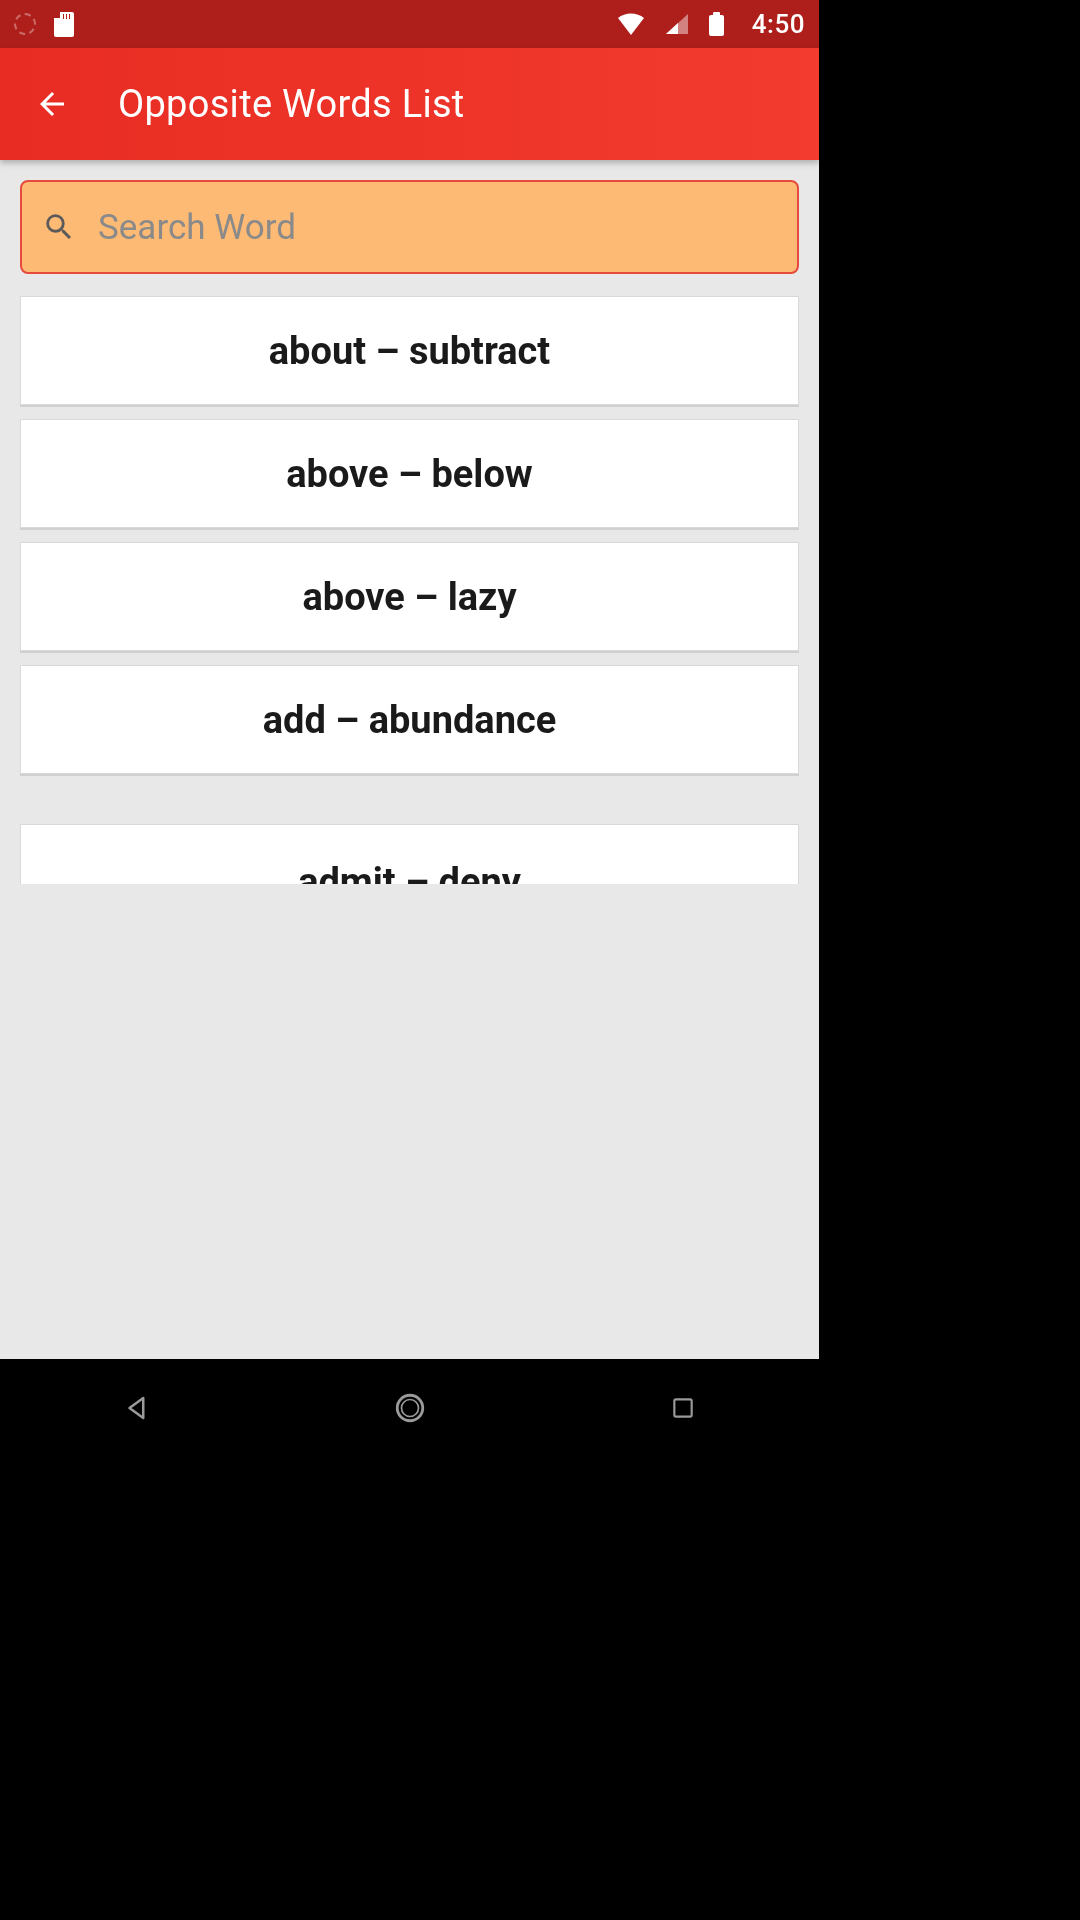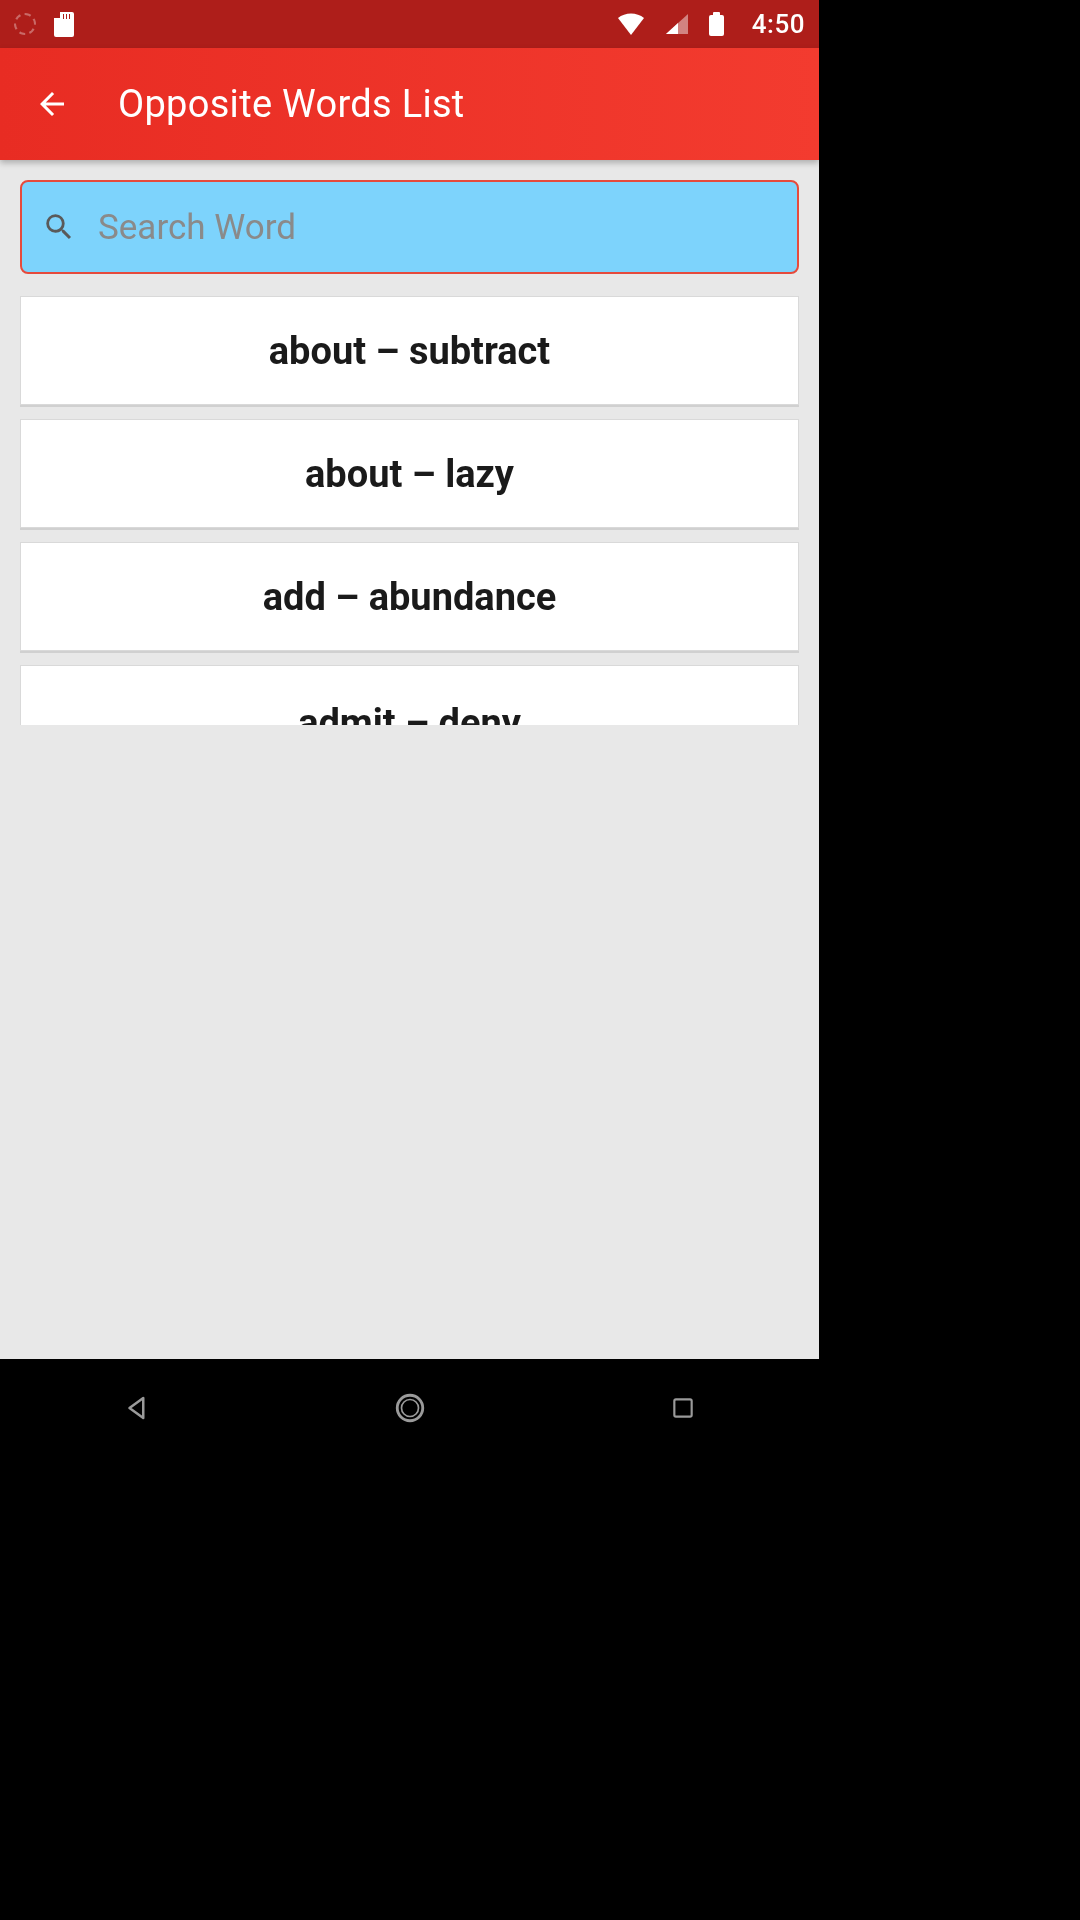--- a/index.html
+++ b/index.html
@@ -42,39 +42,39 @@
     box-shadow:0 3px 6px rgba(0,0,0,0.25);
     padding-left:16px;
   }
   .back-btn { width:72px; height:72px; display:flex; align-items:center; justify-content:center; cursor:pointer; }
   .app-title { font-size:38px; font-weight:400; margin-left:30px; letter-spacing:0.3px; }
 
   
   .content { position:absolute; top:160px; left:0; right:0; bottom:97px; padding:20px 20px 0 20px; overflow:hidden; }
 
   .search-box {
-    height:94px; border:2.5px solid #e64a3c; border-radius:8px; background:#7dd3fc;
+    height:94px; border:2.5px solid #e64a3c; border-radius:8px; background:#fdba74;
     display:flex; align-items:center; padding:0 20px; margin-bottom:22px;
   }
   .search-box svg { flex:0 0 auto; }
   .search-input {
     flex:1; border:none; background:transparent; outline:none;
     font-size:35px; color:#222; margin-left:22px;
   }
   .search-input::placeholder { color:#8a8a8a; }
 
   .word-list { display:flex; flex-direction:column; gap:14px; }
   .word-card {
     height:109px; background:#fff; border:1px solid #d9d9d9;
     box-shadow: 0 2px 0 rgba(0,0,0,0.10);
     display:flex; align-items:center; justify-content:center;
     font-size:38px; font-weight:700; color:#1a1a1a;
     cursor:pointer;
   }
-  .word-card.last { height:60px; align-items:flex-end; padding-bottom:0; overflow:hidden; border-bottom:none; box-shadow:none; }
+  .word-card.last { height:60px; align-items:flex-end; padding-bottom:0; overflow:hidden; border-bottom:none; box-shadow:none;margin-top:36px; }
   .word-card.last span { transform:translateY(20px); }
 
   
   .nav-bar {
     position:absolute; left:0; right:0; bottom:0; height:97px; background:#000;
     display:flex; align-items:center; justify-content:space-around;
   }
   .nav-btn { width:120px; height:60px; display:flex; align-items:center; justify-content:center; cursor:pointer; }
 </style>
 </head>
@@ -124,21 +124,24 @@
         <path d="M15.5 14h-.79l-.28-.27A6.471 6.471 0 0016 9.5 6.5 6.5 0 109.5 16c1.61 0 3.09-.59 4.23-1.57l.27.28v.79l5 4.99L20.49 19l-4.99-5zm-6 0C7.01 14 5 11.99 5 9.5S7.01 5 9.5 5 14 7.01 14 9.5 11.99 14 9.5 14z" fill="#5a5a5a"></path>
       </svg>
       <input class="search-input" type="text" placeholder="Search Word" style="">
     </div>
 
     <div class="word-list">
       <div class="word-card">
           <span>about – subtract</span>
         </div>
       <div class="word-card">
-          <span>about – lazy</span>
+          <span>above – below</span>
+        </div>
+      <div class="word-card">
+          <span>above – lazy</span>
         </div>
       <div class="word-card">
           <span>add – abundance</span>
         </div>
       <div class="word-card last">
           <span>admit – deny</span>
         </div>
     </div>
   </div>
 

